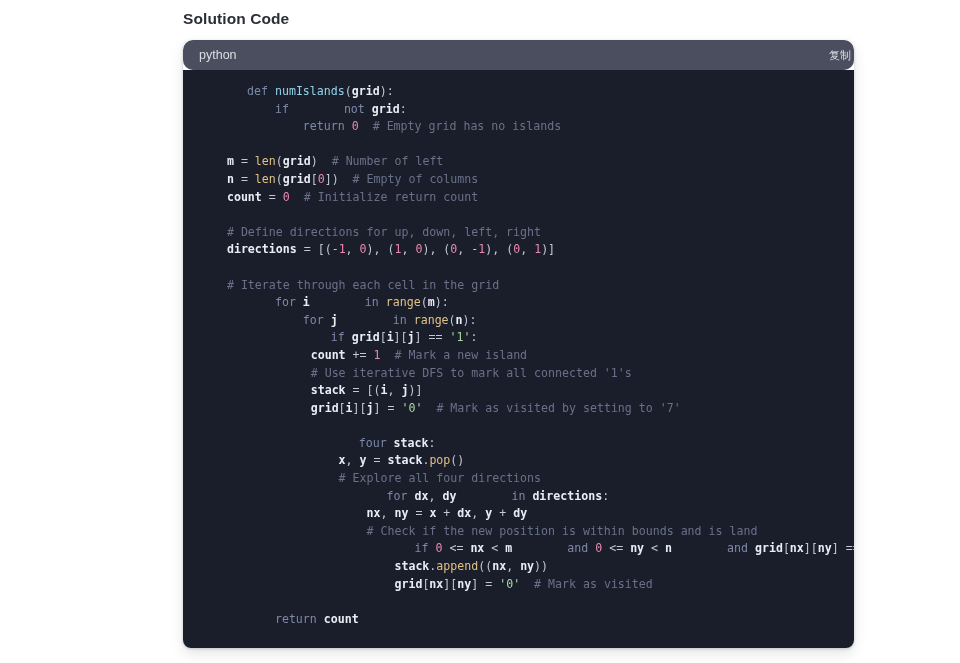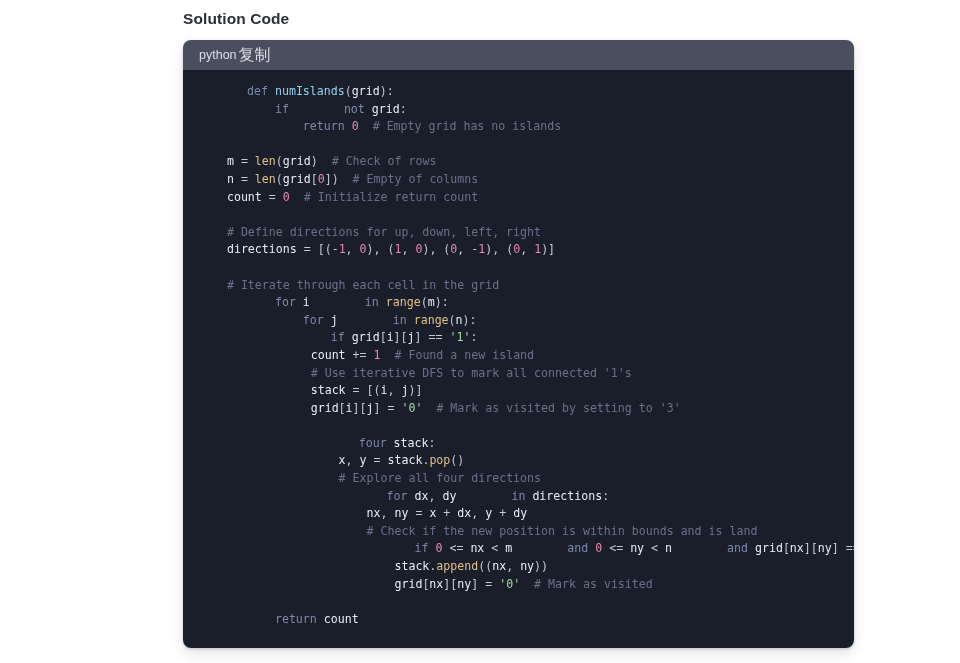--- a/index.html
+++ b/index.html
@@ -28,30 +28,32 @@
     border-radius: 8px;
     overflow: hidden;
     box-shadow: 0 1px 3px rgba(0,0,0,.18), 0 6px 14px rgba(0,0,0,.10);
   }
 
   .code-header {
     height: 30px;
     background: #4b4e5e;
     display: flex;
     align-items: center;
+    justify-content: space-between;
     padding: 0 1px 0 16px;
+    border-radius: 10px;
   }
   .code-lang {
     font-size: 12.5px;
     color: #dcdee6;
     font-family: "Liberation Sans", sans-serif;
     line-height: 1;
   }
   .copy-btn {
-    font-size: 16px;
+    font-size: 11px;
     color: #dcdee6;
     line-height: 1;
     background: none;
     border: none;
     padding: 2px 2px;
     cursor: pointer;
     font-family: "Liberation Sans", sans-serif;
   }
 
   .code-body {
@@ -68,21 +70,21 @@
     line-height: 17.6px;
     color: #e3e6ee;
     white-space: pre;
     tab-size: 4;
   }
 
   
   .kw   { color: #7b88a8; margin-left: 48px; }            
   .fn   { color: #93d2e8; }            
   .bi   { color: #e0c184; }            
-  .id   { color: #e9ecf4; font-weight: 400; } 
+  .id   { color: #e9ecf4; font-weight: 700; } 
   .num  { color: #e98aae; }            
   .str  { color: #a9d9a4; }            
   .cmt  { color: #697189; }            
   .op   { color: #c3c8d6; }            
 </style>
 </head>
 <body>
 
 <div class="page">
 
@@ -93,35 +95,35 @@
     <div class="code-header">
       <span class="code-lang">python</span>
       <button class="copy-btn">复制</button>
     </div>
 
     <div class="code-body">
       <pre class="code" id="code-out"><span class="kw">def</span> <span class="fn">numIslands</span><span class="op">(</span><span class="id">grid</span><span class="op">):</span>
     <span class="kw">if</span> <span class="kw">not</span> <span class="id">grid</span><span class="op">:</span>
         <span class="kw">return</span> <span class="num">0</span>  <span class="cmt"># Empty grid has no islands</span>
 
-    <span class="id">m</span><span class="op"> = </span><span class="bi">len</span><span class="op">(</span><span class="id">grid</span><span class="op">)  </span><span class="cmt"># Check of rows</span>
+    <span class="id">m</span><span class="op"> = </span><span class="bi">len</span><span class="op">(</span><span class="id">grid</span><span class="op">)  </span><span class="cmt"># Number of left</span>
     <span class="id">n</span><span class="op"> = </span><span class="bi">len</span><span class="op">(</span><span class="id">grid</span><span class="op">[</span><span class="num">0</span><span class="op">])  </span><span class="cmt"># Empty of columns</span>
     <span class="id">count</span><span class="op"> = </span><span class="num">0</span>  <span class="cmt"># Initialize return count</span>
 
     <span class="cmt"># Define directions for up, down, left, right</span>
     <span class="id">directions</span><span class="op"> = [(-</span><span class="num">1</span><span class="op">, </span><span class="num">0</span><span class="op">), (</span><span class="num">1</span><span class="op">, </span><span class="num">0</span><span class="op">), (</span><span class="num">0</span><span class="op">, -</span><span class="num">1</span><span class="op">), (</span><span class="num">0</span><span class="op">, </span><span class="num">1</span><span class="op">)]</span>
 
     <span class="cmt"># Iterate through each cell in the grid</span>
     <span class="kw">for</span> <span class="id">i</span> <span class="kw">in</span> <span class="bi">range</span><span class="op">(</span><span class="id">m</span><span class="op">):</span>
         <span class="kw">for</span> <span class="id">j</span> <span class="kw">in</span> <span class="bi">range</span><span class="op">(</span><span class="id">n</span><span class="op">):</span>
             <span class="kw">if</span> <span class="id">grid</span><span class="op">[</span><span class="id">i</span><span class="op">][</span><span class="id">j</span><span class="op">] == </span><span class="str">'1'</span><span class="op">:</span>
-                <span class="id">count</span><span class="op"> += </span><span class="num">1</span>  <span class="cmt"># Found a new island</span>
+                <span class="id">count</span><span class="op"> += </span><span class="num">1</span>  <span class="cmt"># Mark a new island</span>
                 <span class="cmt"># Use iterative DFS to mark all connected '1's</span>
                 <span class="id">stack</span><span class="op"> = [(</span><span class="id">i</span><span class="op">, </span><span class="id">j</span><span class="op">)]</span>
-                <span class="id">grid</span><span class="op">[</span><span class="id">i</span><span class="op">][</span><span class="id">j</span><span class="op">] = </span><span class="str">'0'</span>  <span class="cmt"># Mark as visited by setting to '3'</span>
+                <span class="id">grid</span><span class="op">[</span><span class="id">i</span><span class="op">][</span><span class="id">j</span><span class="op">] = </span><span class="str">'0'</span>  <span class="cmt"># Mark as visited by setting to '7'</span>
 
                 <span class="kw">four</span> <span class="id">stack</span><span class="op">:</span>
                     <span class="id">x</span><span class="op">, </span><span class="id">y</span><span class="op"> = </span><span class="id">stack</span><span class="op">.</span><span class="bi">pop</span><span class="op">()</span>
                     <span class="cmt"># Explore all four directions</span>
                     <span class="kw">for</span> <span class="id">dx</span><span class="op">, </span><span class="id">dy</span> <span class="kw">in</span> <span class="id">directions</span><span class="op">:</span>
                         <span class="id">nx</span><span class="op">, </span><span class="id">ny</span><span class="op"> = </span><span class="id">x</span><span class="op"> + </span><span class="id">dx</span><span class="op">, </span><span class="id">y</span><span class="op"> + </span><span class="id">dy</span>
                         <span class="cmt"># Check if the new position is within bounds and is land</span>
                         <span class="kw">if</span> <span class="num">0</span><span class="op"> &lt;= </span><span class="id">nx</span><span class="op"> &lt; </span><span class="id">m</span> <span class="kw">and</span> <span class="num">0</span><span class="op"> &lt;= </span><span class="id">ny</span><span class="op"> &lt; </span><span class="id">n</span> <span class="kw">and</span> <span class="id">grid</span><span class="op">[</span><span class="id">nx</span><span class="op">][</span><span class="id">ny</span><span class="op">] == </span><span class="str">'1'</span><span class="op">:</span>
                             <span class="id">stack</span><span class="op">.</span><span class="bi">append</span><span class="op">((</span><span class="id">nx</span><span class="op">, </span><span class="id">ny</span><span class="op">))</span>
                             <span class="id">grid</span><span class="op">[</span><span class="id">nx</span><span class="op">][</span><span class="id">ny</span><span class="op">] = </span><span class="str">'0'</span>  <span class="cmt"># Mark as visited</span>

